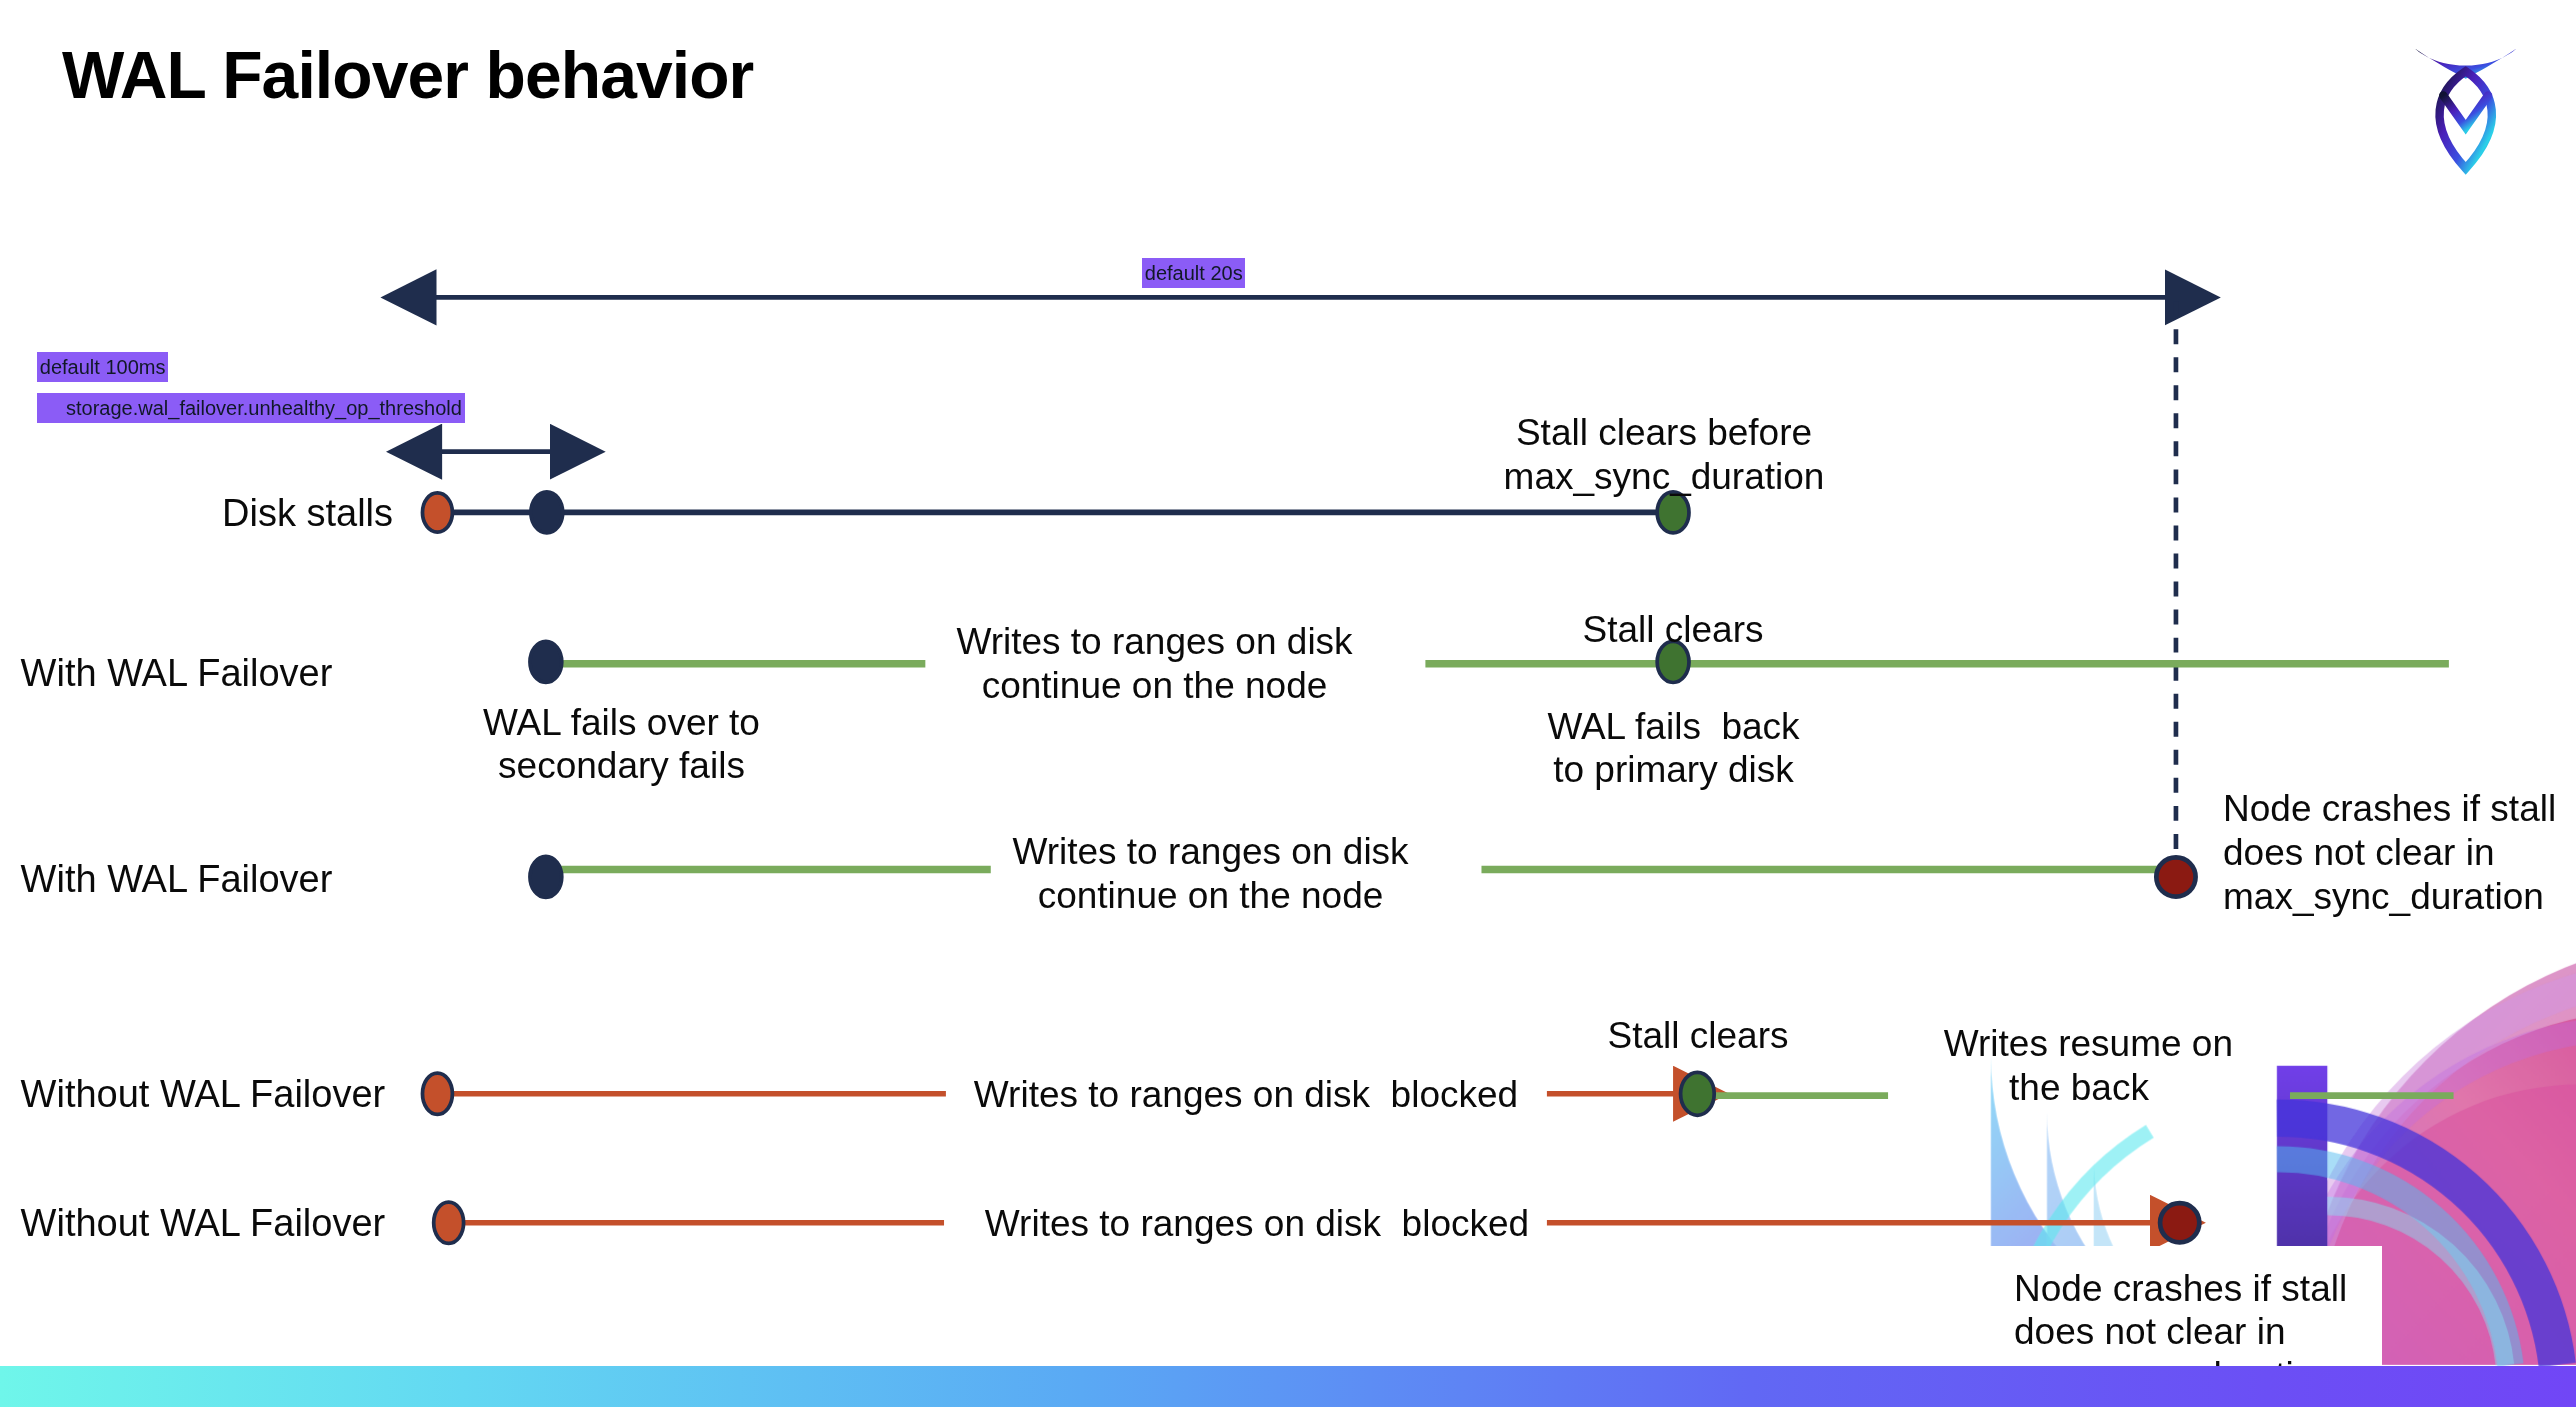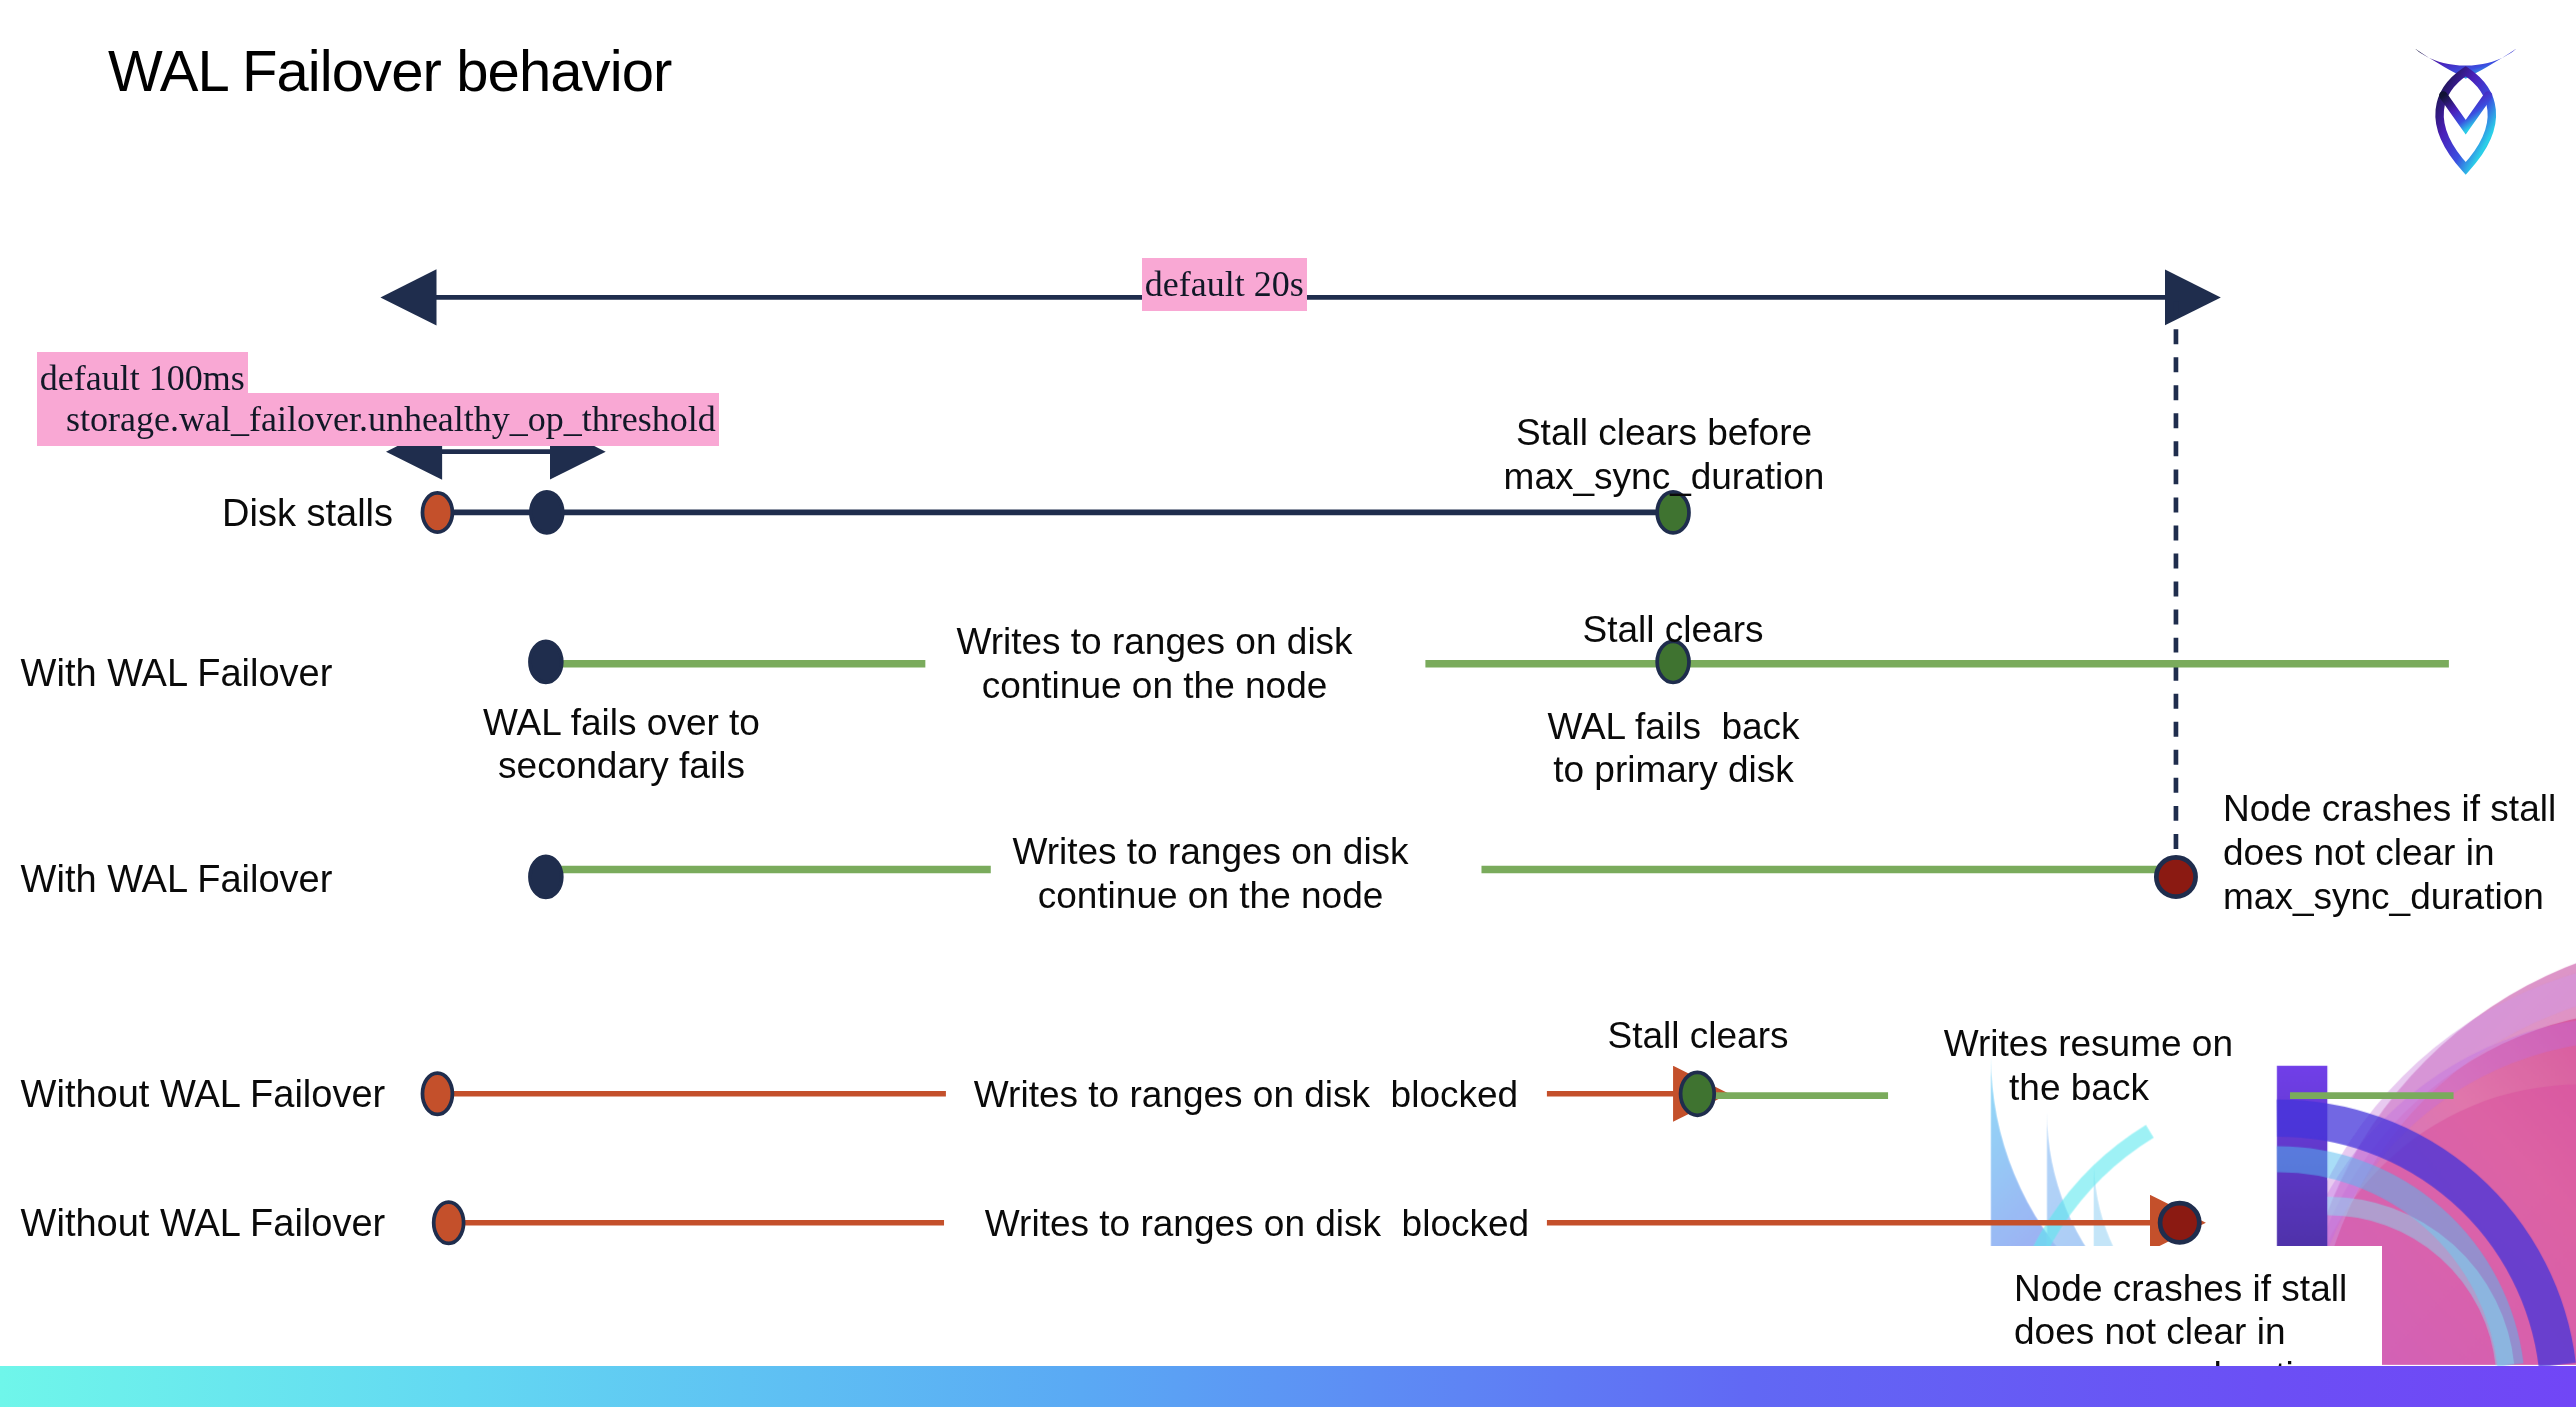--- a/index.html
+++ b/index.html
@@ -8,32 +8,31 @@
     background:#ffffff;
     font-family:"Liberation Sans", sans-serif;
     overflow:hidden;
     position:relative;
   }
   #slide{position:absolute;left:0;top:0;width:2576px;height:1408px;overflow:hidden;background:#fff;}
 
   
   .title{
     position:absolute;left:62px;top:42px;
-    font-size:58px;font-weight:normal;color:#000000;
+    font-size:66px;font-weight:bold;color:#000000;
     letter-spacing:-0.9px;line-height:1.0;
     white-space:nowrap;
-    margin-left:46px;
   }
 
   
   .code{
     position:absolute;
-    font-family:Liberation Serif, serif;
-    font-size:36px;color:#111827;
-    background:#f9a8d4;
+    font-family:Liberation Sans, sans-serif;
+    font-size:20px;color:#111827;
+    background:#8b5cf6;
     white-space:nowrap;
     line-height:1.42;
     padding:0.9px 2.8px;
   }
 
   
   .lbl{
     position:absolute;
     font-size:37px;color:#0a0a0a;
     line-height:1.18;

